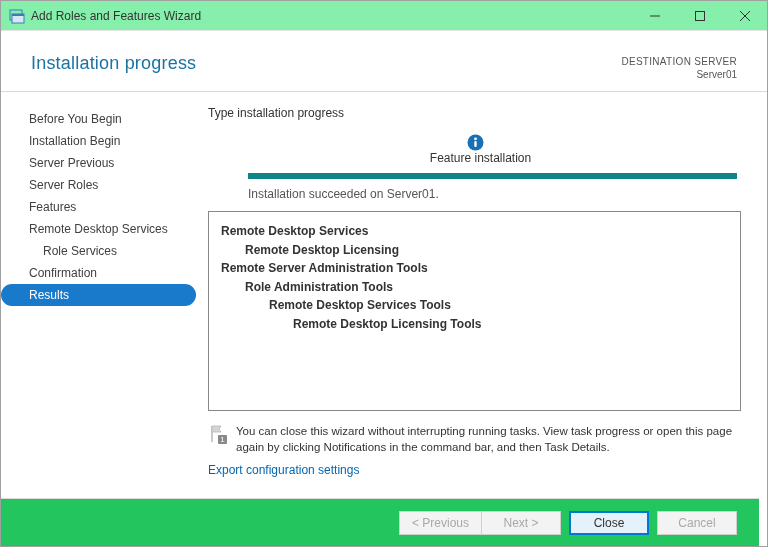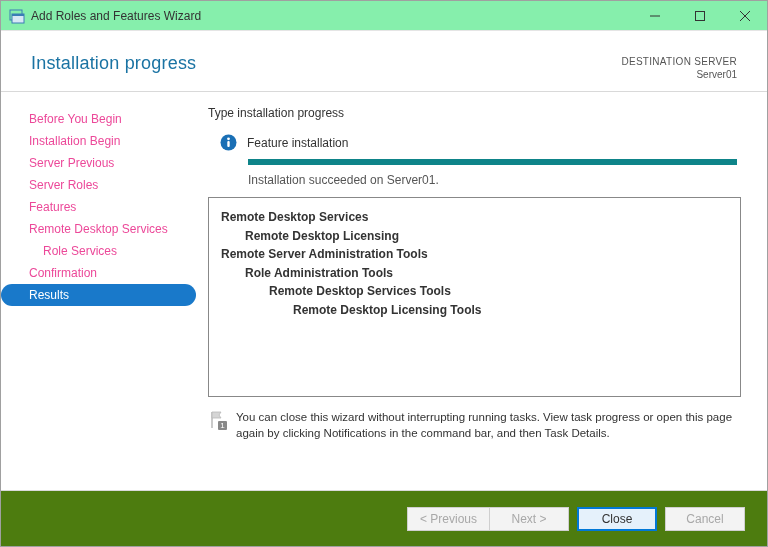--- a/index.html
+++ b/index.html
@@ -73,21 +73,21 @@
     height: calc(100% - 30px - 80px - 50px);
   }
   
   .steps {
     width: 195px;
     padding: 16px 0 0 0;
   }
   .step {
     padding: 4px 0 4px 28px;
     font-size: 12px;
-    color: #ec4899;
+    color: #404040;
     cursor: default;
   }
   .step.sub { padding-left: 42px; }
   .step.active {
     background: #1979ca;
     color: #fff;
     border-radius: 11px;
   }
   
   .content {
@@ -99,20 +99,21 @@
   .content-heading {
     font-size: 12px;
     color: #333;
     margin-bottom: 14px;
   }
   .status-row {
     display: flex;
     align-items: center;
     margin-left: 12px;
     margin-bottom: 8px;
+    flex-direction: column;
   }
   .info-icon {
     width: 17px; height: 17px;
     margin-right: 10px;
   }
   .status-text { font-size: 12px; }
   .progress-bar-wrap {
     margin-left: 40px;
     margin-right: 4px;
     margin-bottom: 8px;
@@ -156,29 +157,29 @@
     display: inline-flex;
   }
   .export-link {
     color: #0066b3;
     font-size: 12px;
     cursor: pointer;
   }
   
   .footer {
     position: absolute;
-    bottom: 0; left: 0; right: 0;
-    height: 56px;
+    bottom: 0; left: 0; right: 8px;
+    height: 48px;
     border-top: 1px solid #d9d9d9;
     display: flex;
     align-items: center;
     justify-content: flex-end;
     padding-right: 22px;
     gap: 8px;
-    background: #4d7c0f;
+    background: #22c55e;
   }
   .btn {
     min-width: 80px;
     height: 24px;
     border: 1px solid #adadad;
     background: #efefef;
     font-size: 12px;
     font-family: inherit;
     padding: 0 12px;
     color: #333;
@@ -282,20 +283,21 @@
         <svg viewBox="0 0 20 20" width="20" height="20">
           <path d="M4 2 L4 18" stroke="#b8b8b8" stroke-width="1.5"></path>
           <path d="M4 2 L13 2 L11 5 L13 8 L4 8 Z" fill="#d5d5d5" stroke="#b8b8b8" stroke-width="0.8"></path>
           <rect x="10" y="11" width="9" height="9" fill="#888" rx="1"></rect>
           <text x="14.5" y="18" text-anchor="middle" font-size="8" fill="#fff" font-family="sans-serif">1</text>
         </svg>
       </span>
       <span>You can close this wizard without interrupting running tasks. View task progress or open this page again by clicking Notifications in the command bar, and then Task Details.</span>
     </div>
 
+    <div class="export-link">Export configuration settings</div>
   </div>
 </div>
 
 <div class="footer">
   <div class="btn-group">
     <button class="btn" disabled="">&lt; Previous</button>
     <button class="btn" disabled="">Next &gt;</button>
   </div>
   <button class="btn primary">Close</button>
   <button class="btn" disabled="">Cancel</button>

